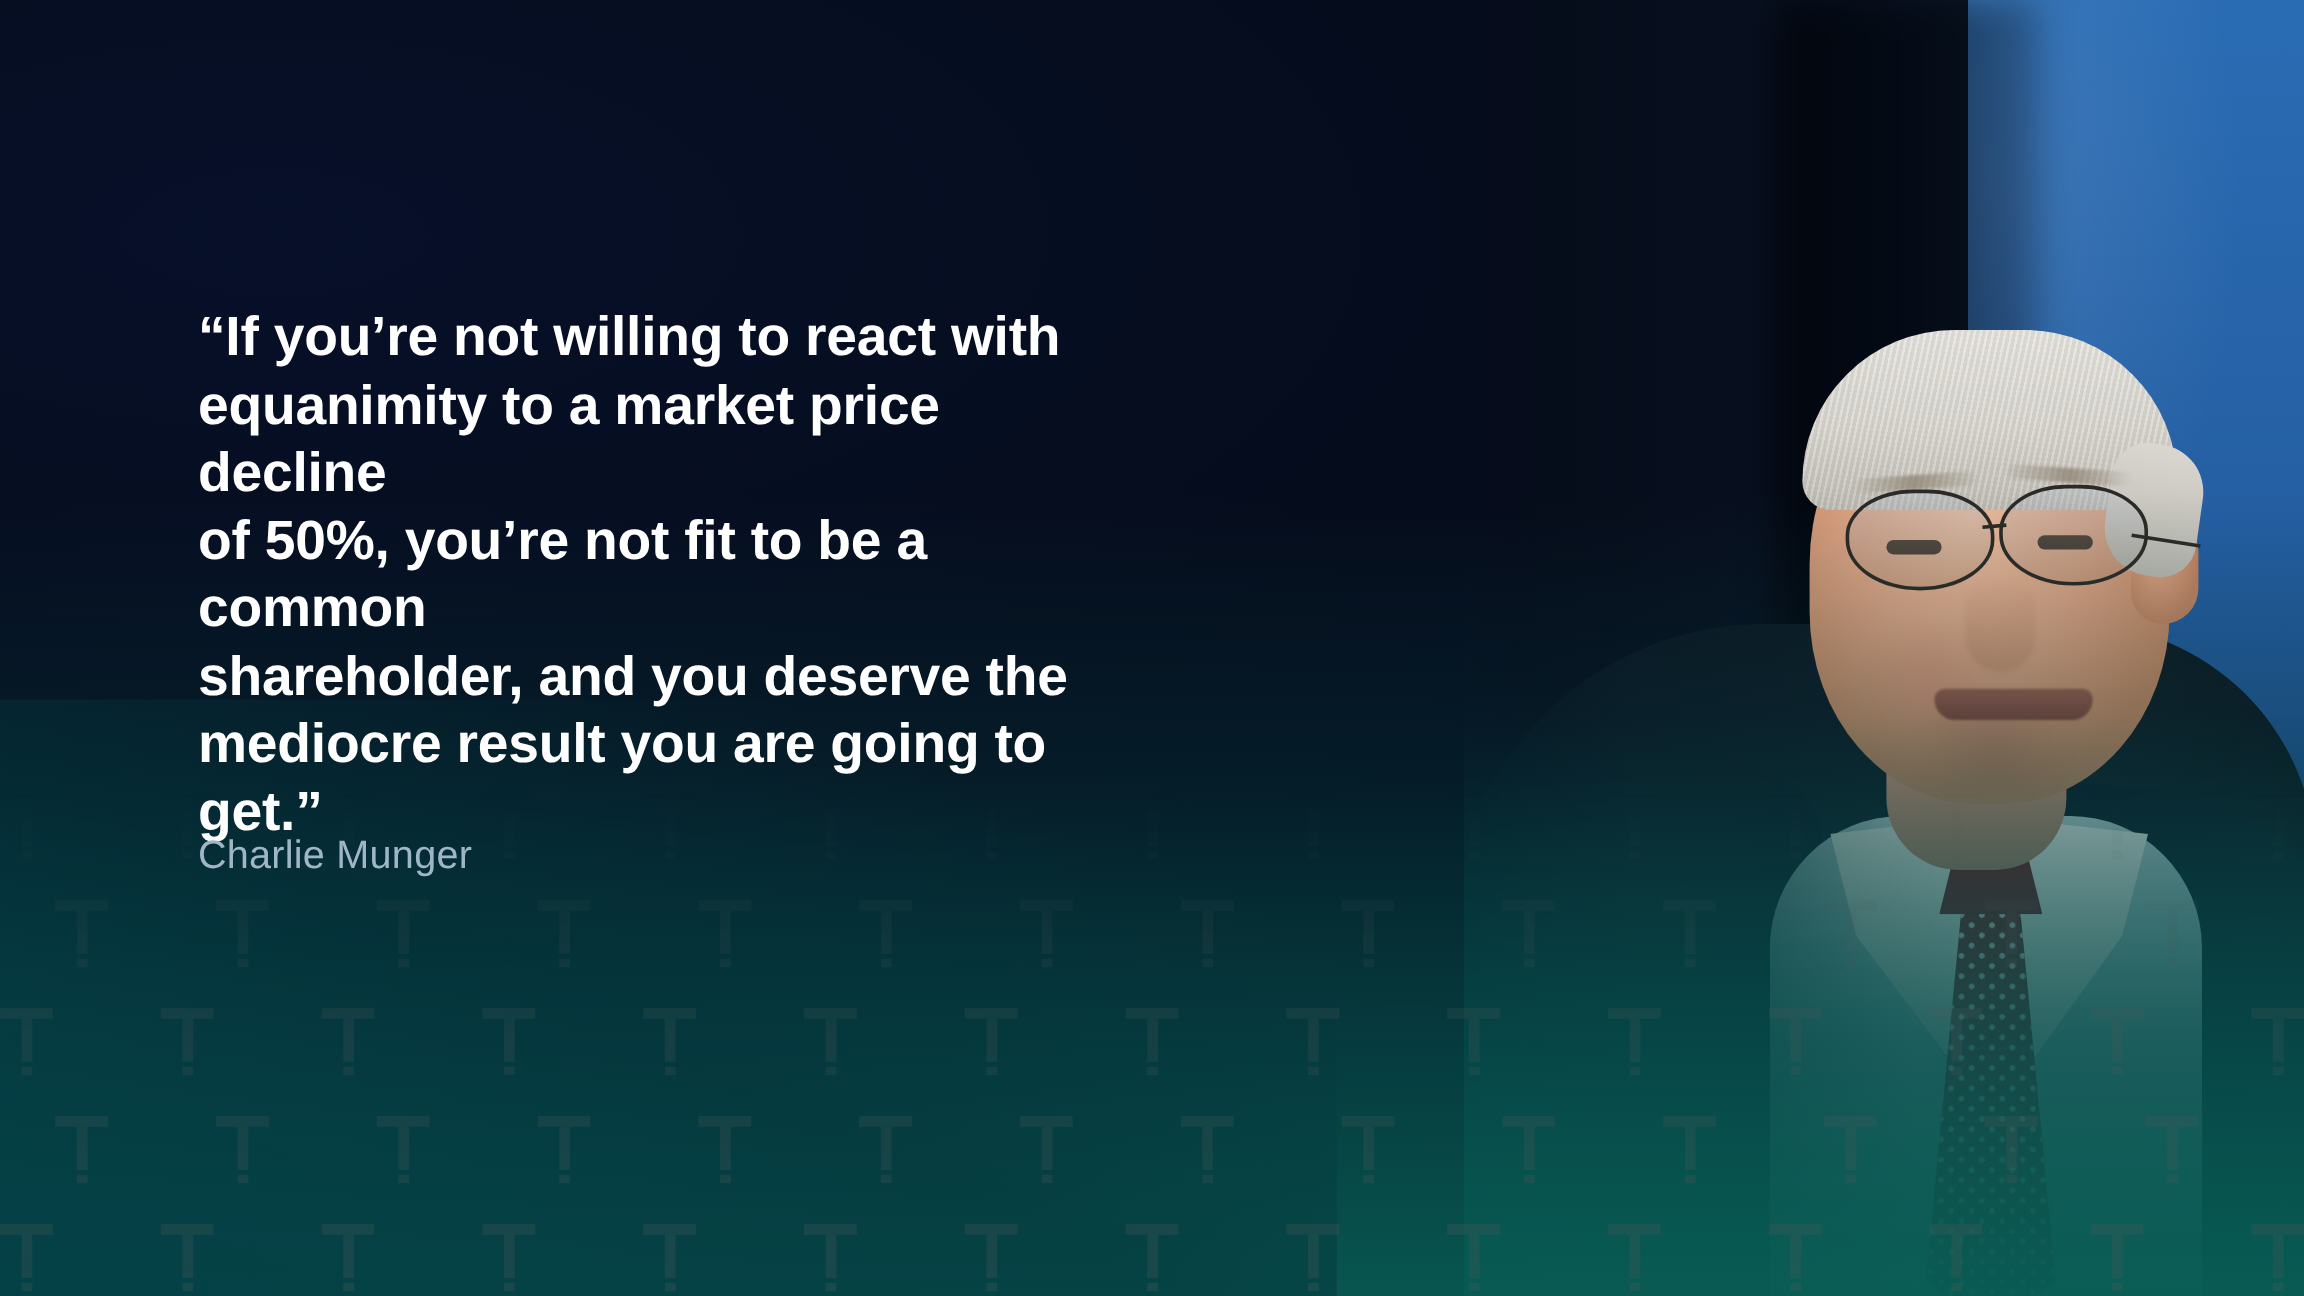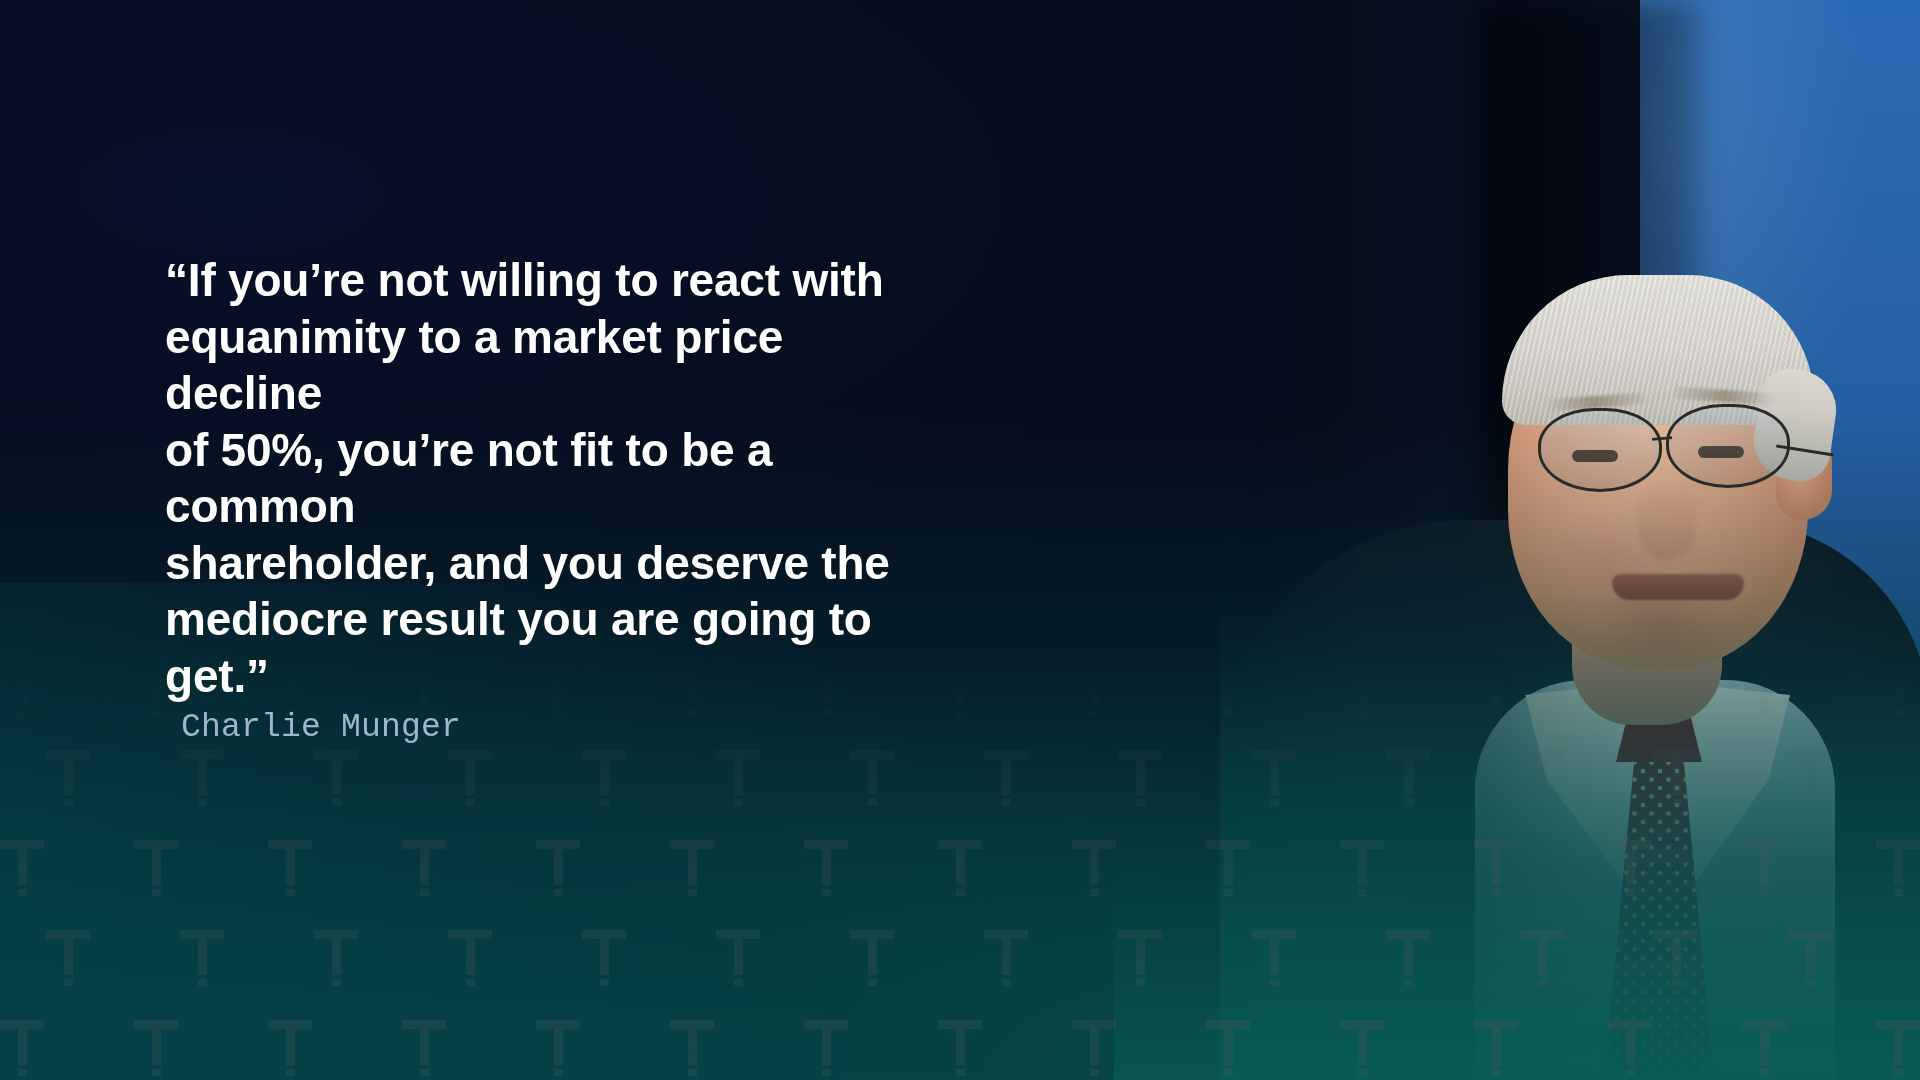--- a/index.html
+++ b/index.html
@@ -245,27 +245,27 @@
     margin:0;
     color:#ffffff;
     font-weight:bold;
     font-size:46px;
     line-height:56.5px;
     letter-spacing:-0.2px;
     font-family:"Liberation Sans", sans-serif;
     white-space:pre-line;
   }
   .attribution{
-    margin:16px;
+    margin:0;
     position:absolute;left:165px;top:693px;
     color:#9fb6c9;
     font-size:33px;
     font-weight:normal;
     letter-spacing:.2px;
-    font-family:Liberation Mono, monospace;
+    font-family:Liberation Sans, sans-serif;
   }
 </style>
 </head>
 <body>
 
 <div id="stage">
 
   <div class="bg-base"></div>
 
   <div class="photo">

